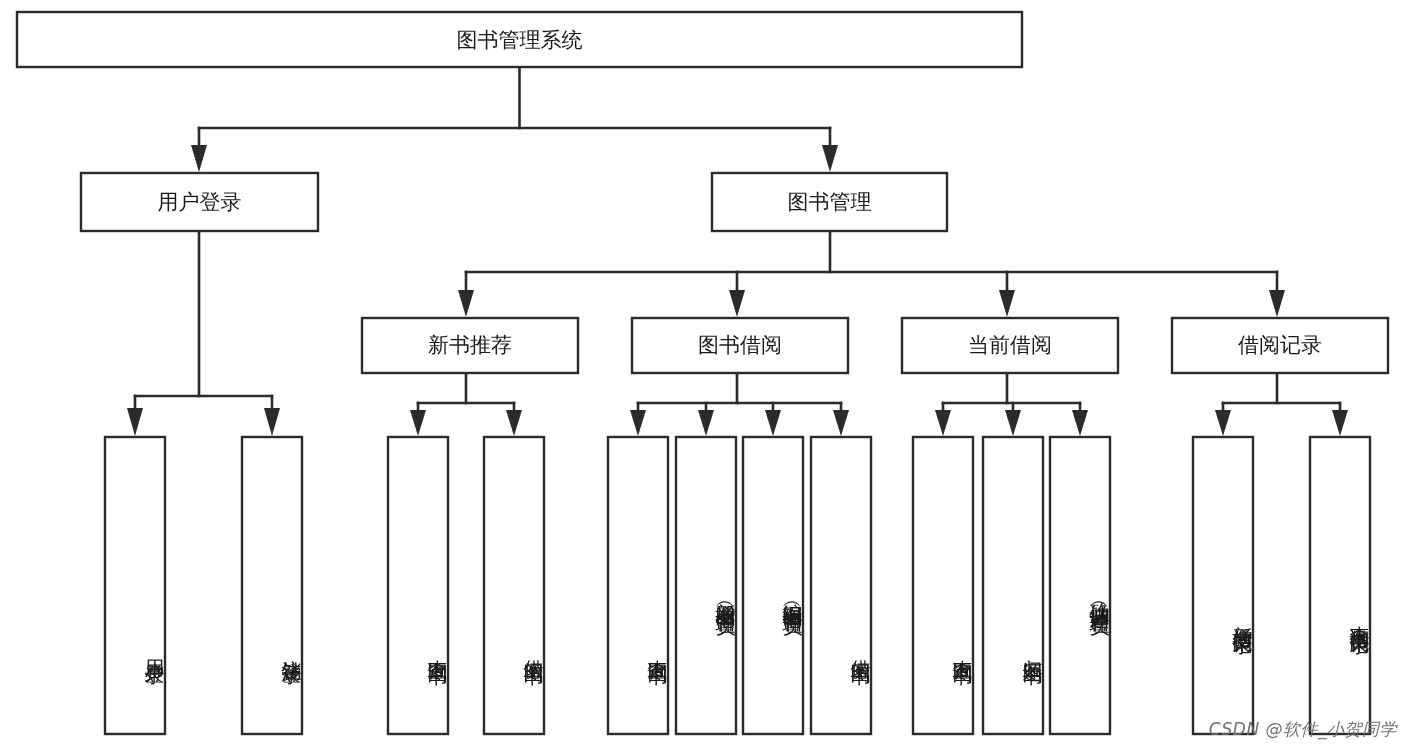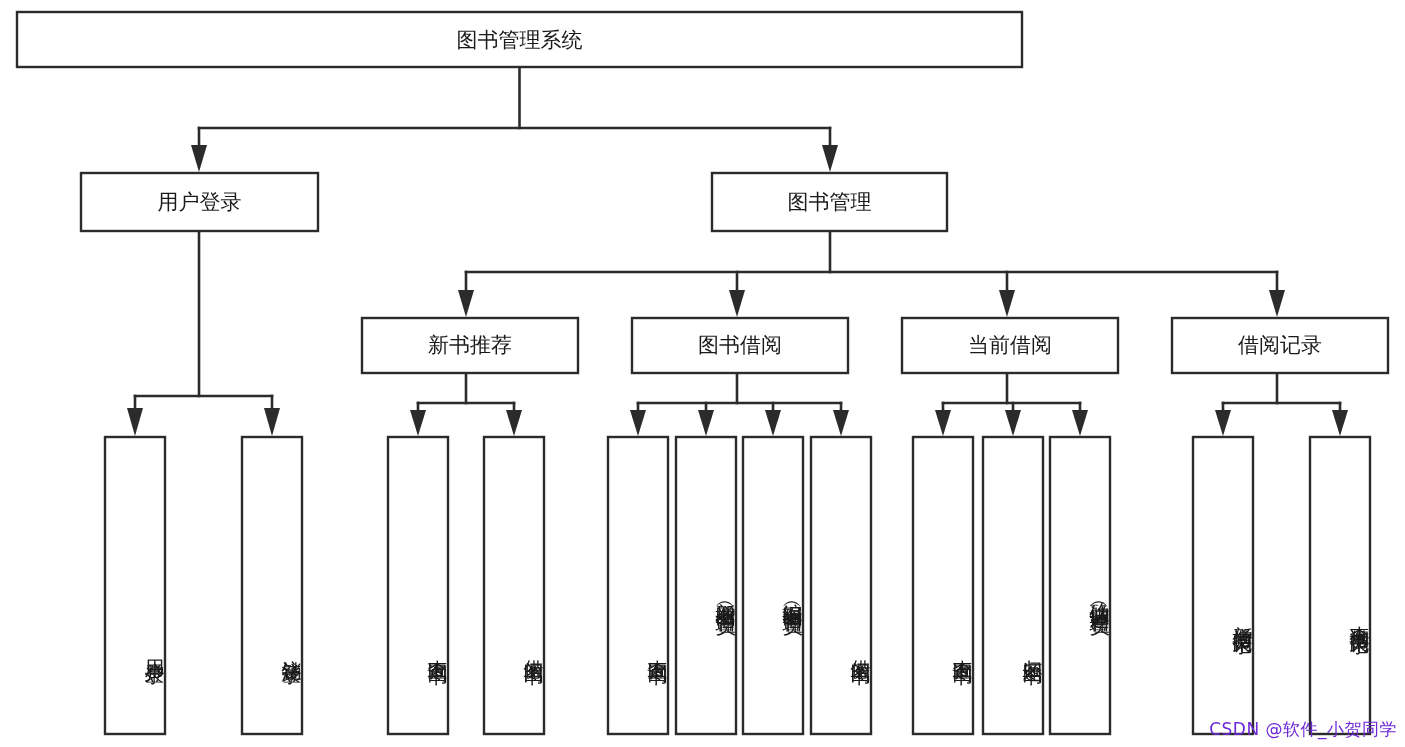--- a/index.html
+++ b/index.html
@@ -63,23 +63,24 @@
     justify-content: center;
     white-space: nowrap;
     pointer-events: none;
   }
   .watermark {
     position: absolute;
     right: 8px;
     bottom: 6px;
     font-family: "DejaVu Sans", "Liberation Sans", sans-serif;
     font-size: 17px;
-    color: #6d28d9;
+    color: #737373;
     white-space: nowrap;
     letter-spacing: 0.5px;
+    font-style: italic;
   }
 </style>
 </head>
 <body>
 
 <div id="diagram-root">
 
   <svg id="diagram-svg" viewBox="0 0 1405 747">
 
     <g>

